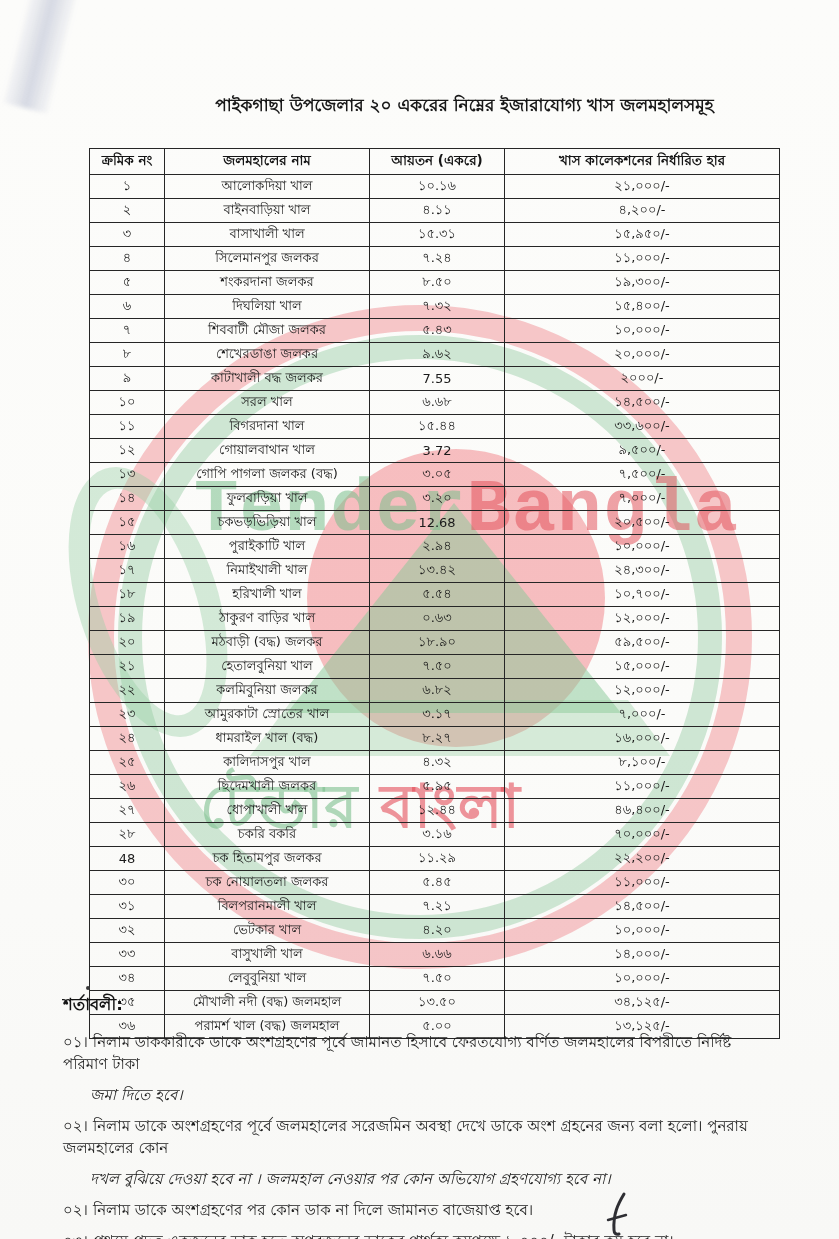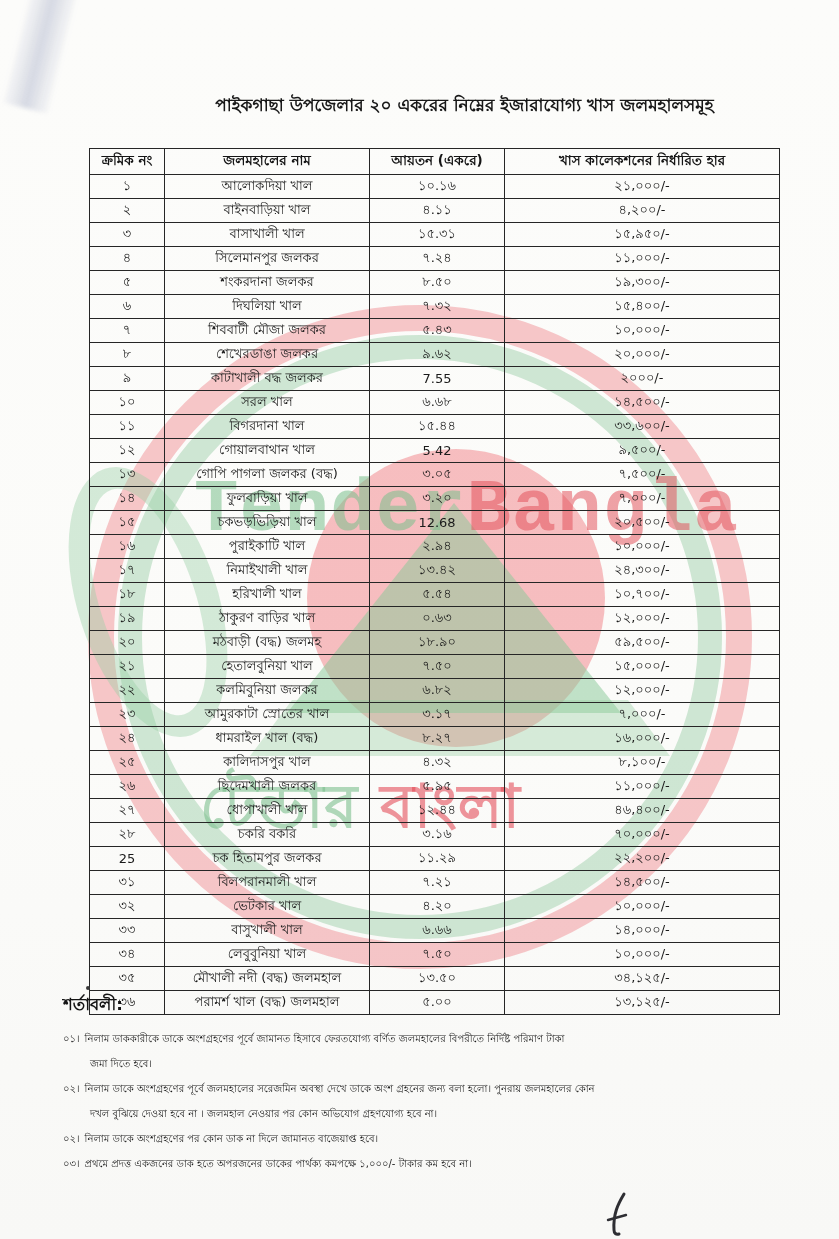--- a/index.html
+++ b/index.html
@@ -102,23 +102,23 @@
   }
   table.jolmohol td{height:19.4px;color:#1a1a1a;}
   
   .terms{
     position:absolute;left:63px;top:992px;width:715px;z-index:1;
   }
   .terms-heading{
     font-weight:bold;font-size:16.5px;
     margin-bottom:12px;color:#141414;
   }
-  .term-line{font-size:10px;line-height:16px;margin-bottom:9px;color:#1b1b1b;}
+  .term-line{font-size:15px;line-height:22px;margin-bottom:9px;color:#1b1b1b;}
   .term-line .term-no{margin-right:5px;}
-  .term-line.cont{padding-left:27px;}
+  .term-line.cont{padding-left:27px;font-style:italic;}
   .term{margin-bottom:3px;}
   
   .pen-mark{position:absolute;left:598px;top:1190px;z-index:2;}
 </style>
 </head>
 <body>
 
 <div class="page">
 
   <div class="watermark">
@@ -215,21 +215,21 @@
         </tr>
         <tr>
           <td>১১</td>
           <td>বিগরদানা খাল</td>
           <td>১৫.৪৪</td>
           <td>৩৩,৬০০/-</td>
         </tr>
         <tr>
           <td>১২</td>
           <td>গোয়ালবাথান খাল</td>
-          <td>5.42</td>
+          <td>3.72</td>
           <td>৯,৫০০/-</td>
         </tr>
         <tr>
           <td>১৩</td>
           <td>গোপি পাগলা জলকর (বদ্ধ)</td>
           <td>৩.০৫</td>
           <td>৭,৫০০/-</td>
         </tr>
         <tr>
           <td>১৪</td>
@@ -262,21 +262,21 @@
           <td>১০,৭০০/-</td>
         </tr>
         <tr>
           <td>১৯</td>
           <td>ঠাকুরণ বাড়ির খাল</td>
           <td>০.৬৩</td>
           <td>১২,০০০/-</td>
         </tr>
         <tr>
           <td>২০</td>
-          <td>মঠবাড়ী (বদ্ধ) জলমহ</td>
+          <td>মঠবাড়ী (বদ্ধ) জলকর</td>
           <td>১৮.৯০</td>
           <td>৫৯,৫০০/-</td>
         </tr>
         <tr>
           <td>২১</td>
           <td>হেতালবুনিয়া খাল</td>
           <td>৭.৫০</td>
           <td>১৫,০০০/-</td>
         </tr>
         <tr>
@@ -315,24 +315,30 @@
           <td>১২.৪৪</td>
           <td>৪৬,৪০০/-</td>
         </tr>
         <tr>
           <td>২৮</td>
           <td>চকরি বকরি</td>
           <td>৩.১৬</td>
           <td>৭০,০০০/-</td>
         </tr>
         <tr>
-          <td>25</td>
+          <td>48</td>
           <td>চক হিতামপুর জলকর</td>
           <td>১১.২৯</td>
           <td>২২,২০০/-</td>
+        </tr>
+        <tr>
+          <td>৩০</td>
+          <td>চক নোয়ালতলা জলকর</td>
+          <td>৫.৪৫</td>
+          <td>১১,০০০/-</td>
         </tr>
         <tr>
           <td>৩১</td>
           <td>বিলপরানমালী খাল</td>
           <td>৭.২১</td>
           <td>১৪,৫০০/-</td>
         </tr>
         <tr>
           <td>৩২</td>
           <td>ভেটকার খাল</td>

